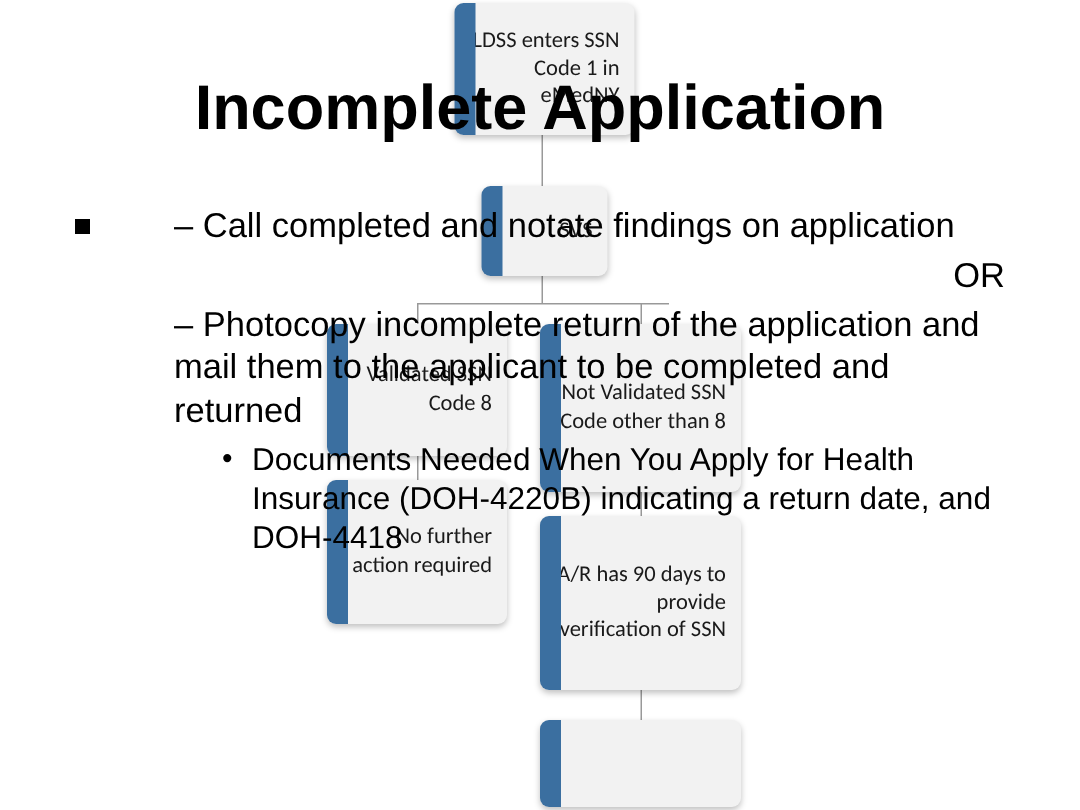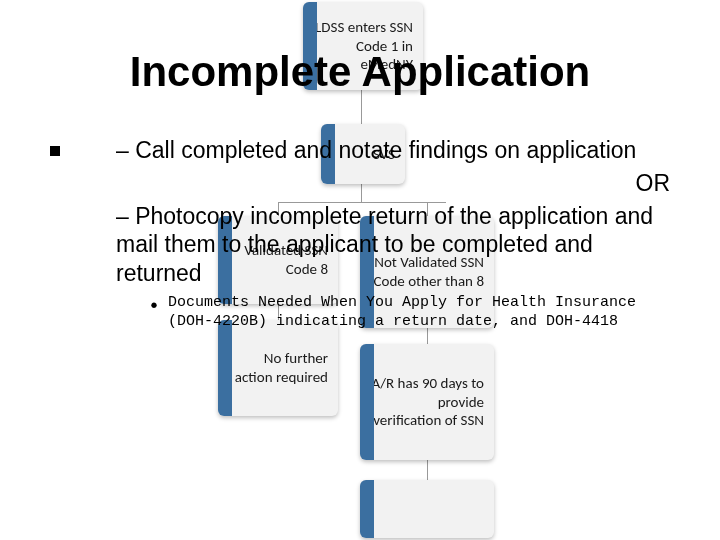--- a/index.html
+++ b/index.html
@@ -98,22 +98,21 @@
   }
   .lvl2 p { margin-bottom: 4px; }
   .or {
     padding-left: 100px;
     margin: 2px 0 20px 0;
     text-align: right;
   }
   .lvl3 {
     margin-top: 6px;
     padding-left: 32px;
-    font-size: 15px;
-    font-family: Liberation Mono, monospace;
+    font-size: 21px;
   }
   .lvl3 p {
     position: relative;
     padding-left: 20px;
   }
   .lvl3 p::before {
     content: "•";
     position: absolute;
     left: 0;
     top: 0;

